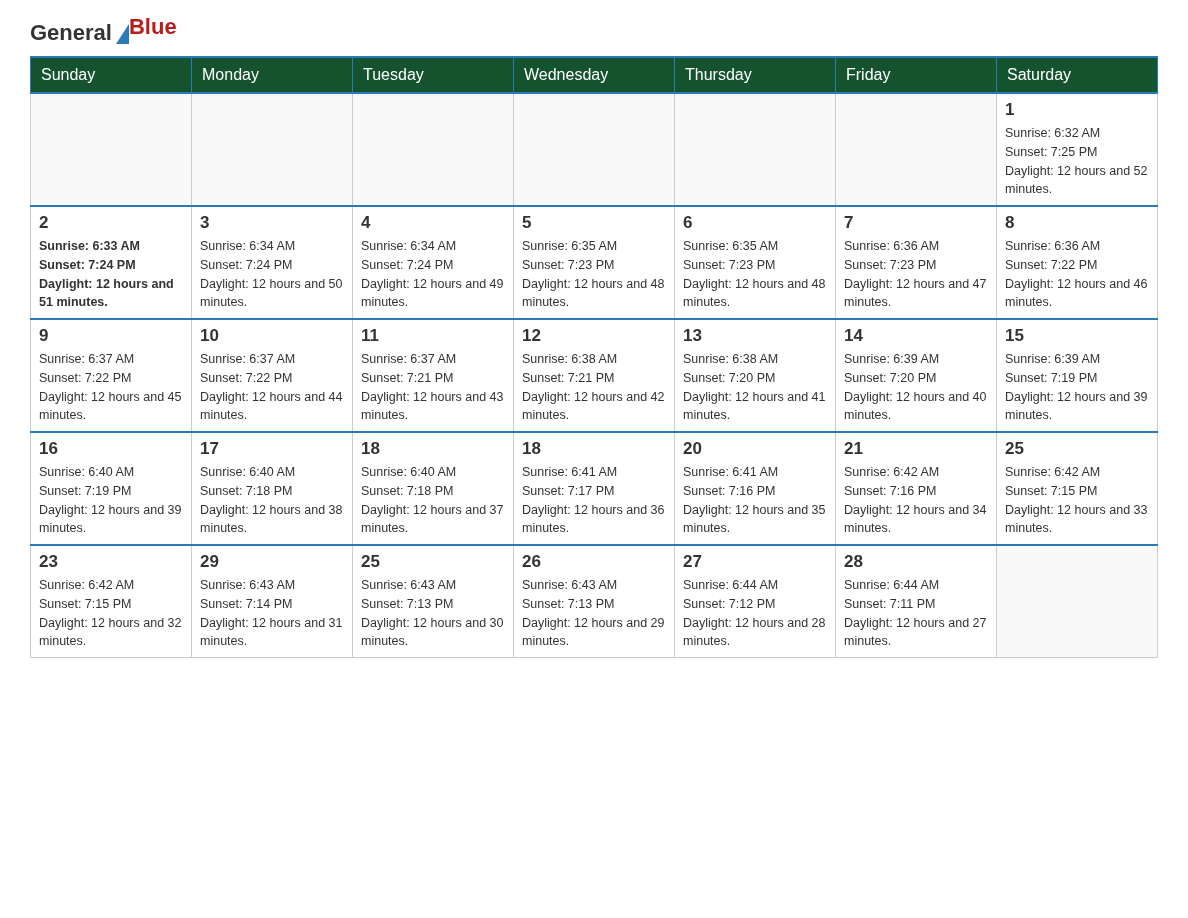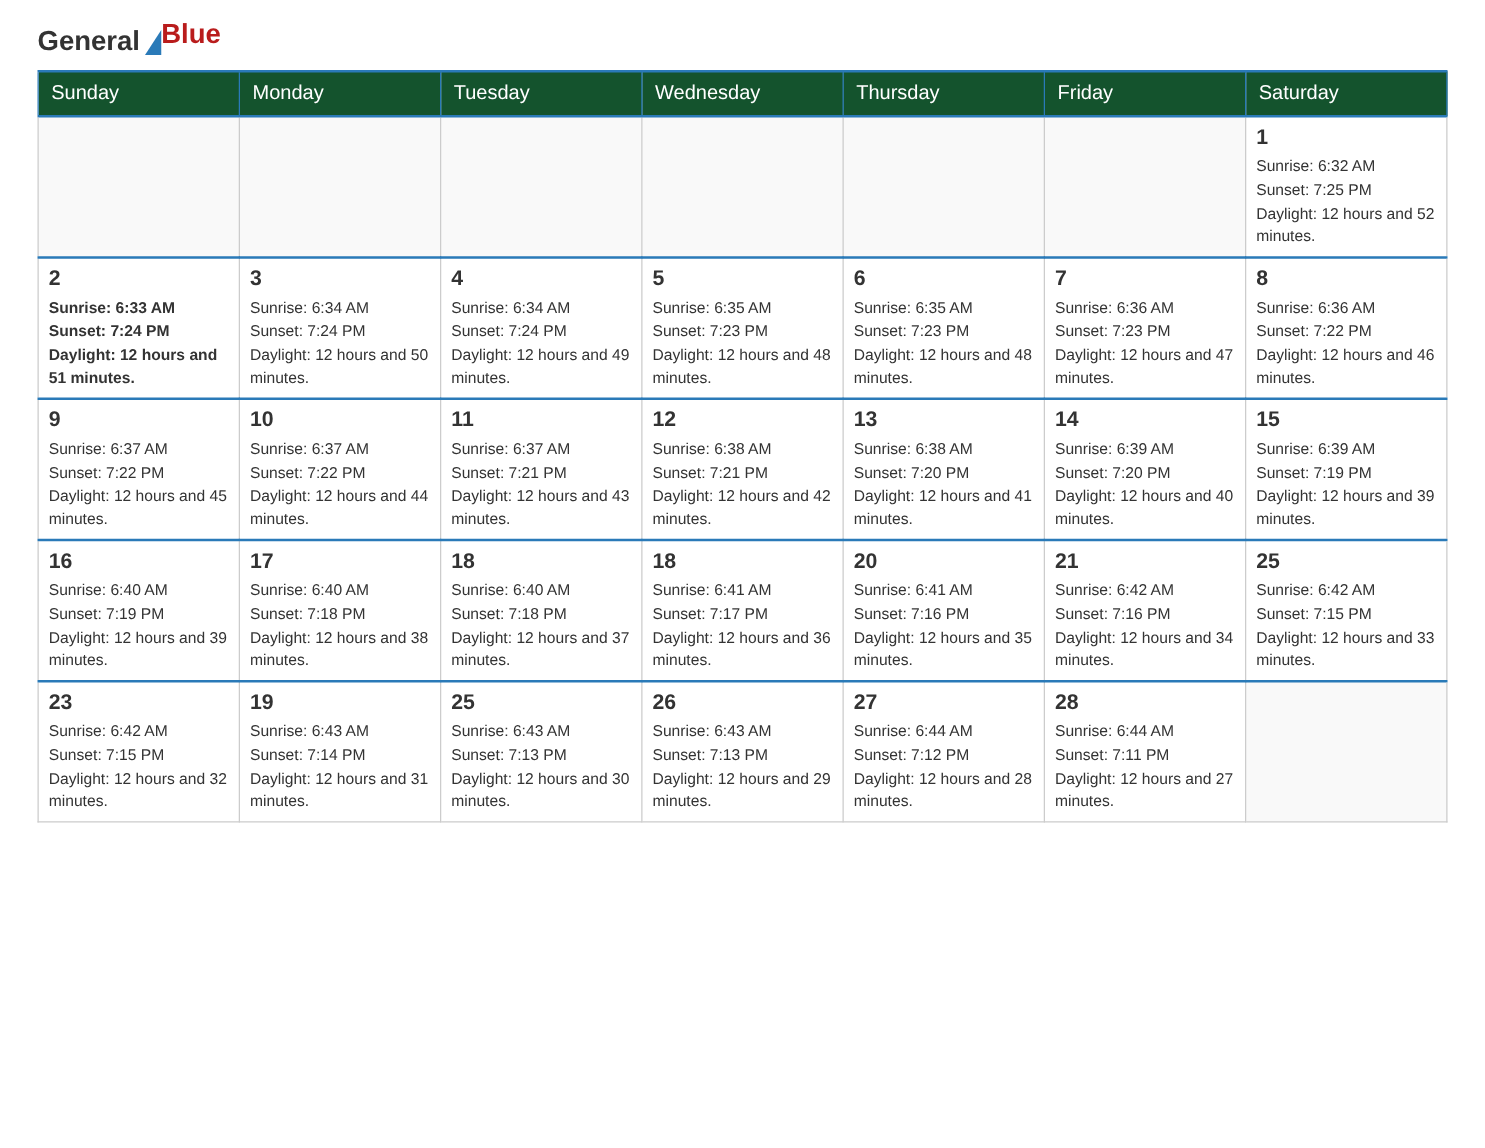--- a/index.html
+++ b/index.html
@@ -269,21 +269,21 @@
         </td>
       </tr>
       <tr>
         <td>
           <span class="day-number">23</span>
           <div class="day-info" style="white-space: pre-line;">Sunrise: 6:42 AM
 Sunset: 7:15 PM
 Daylight: 12 hours and 32 minutes.</div>
         </td>
         <td>
-          <span class="day-number">19</span>
+          <span class="day-number">29</span>
           <div class="day-info" style="white-space: pre-line;">Sunrise: 6:43 AM
 Sunset: 7:14 PM
 Daylight: 12 hours and 31 minutes.</div>
         </td>
         <td>
           <span class="day-number">25</span>
           <div class="day-info" style="white-space: pre-line;">Sunrise: 6:43 AM
 Sunset: 7:13 PM
 Daylight: 12 hours and 30 minutes.</div>
         </td>

